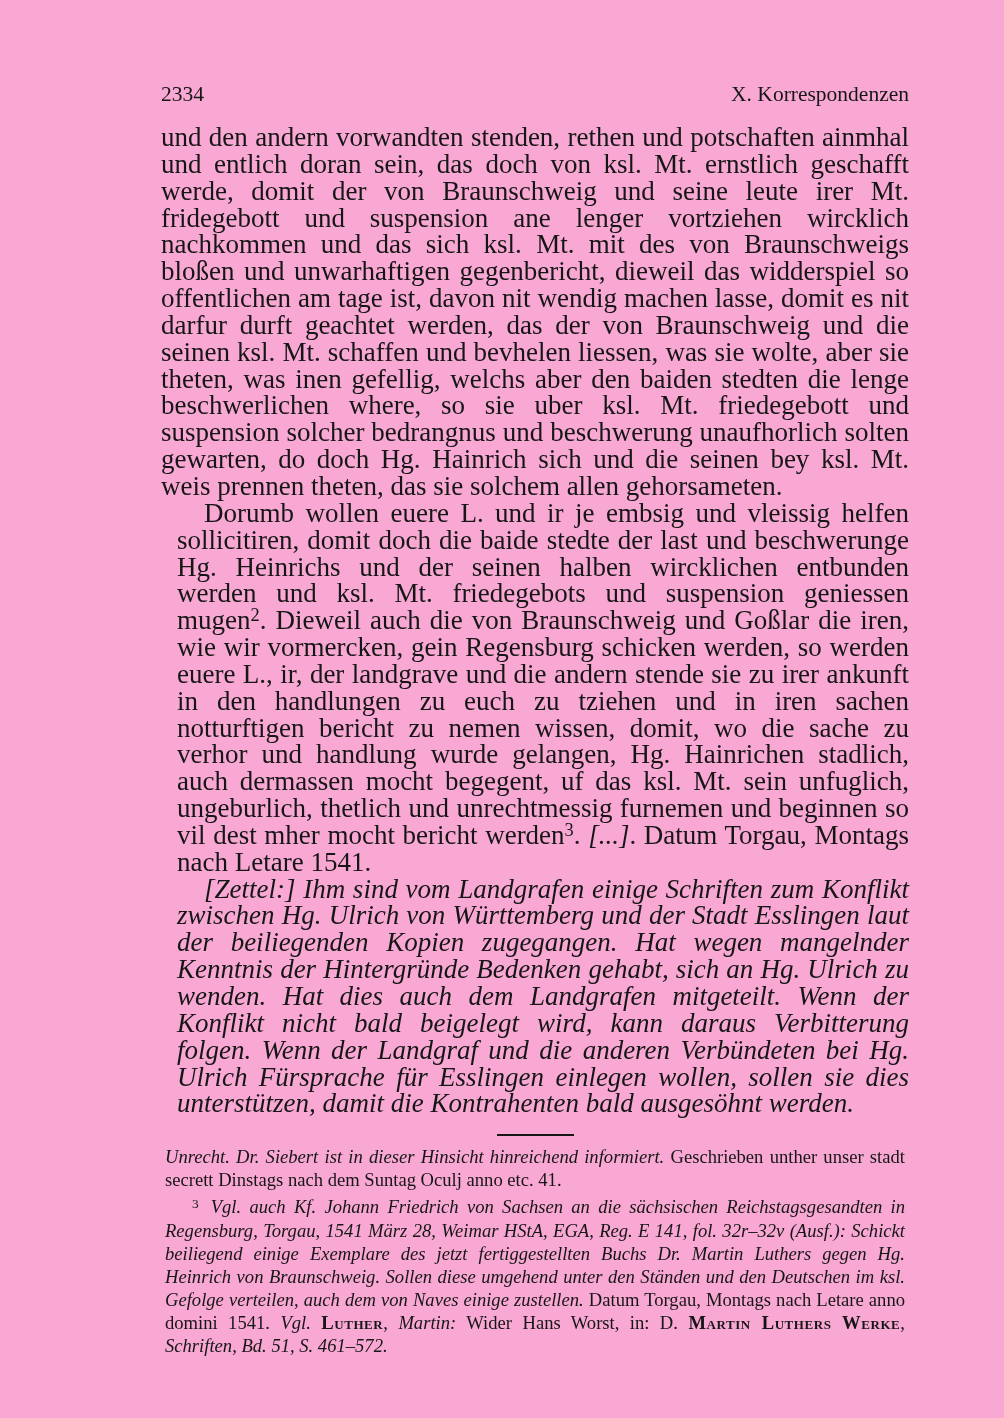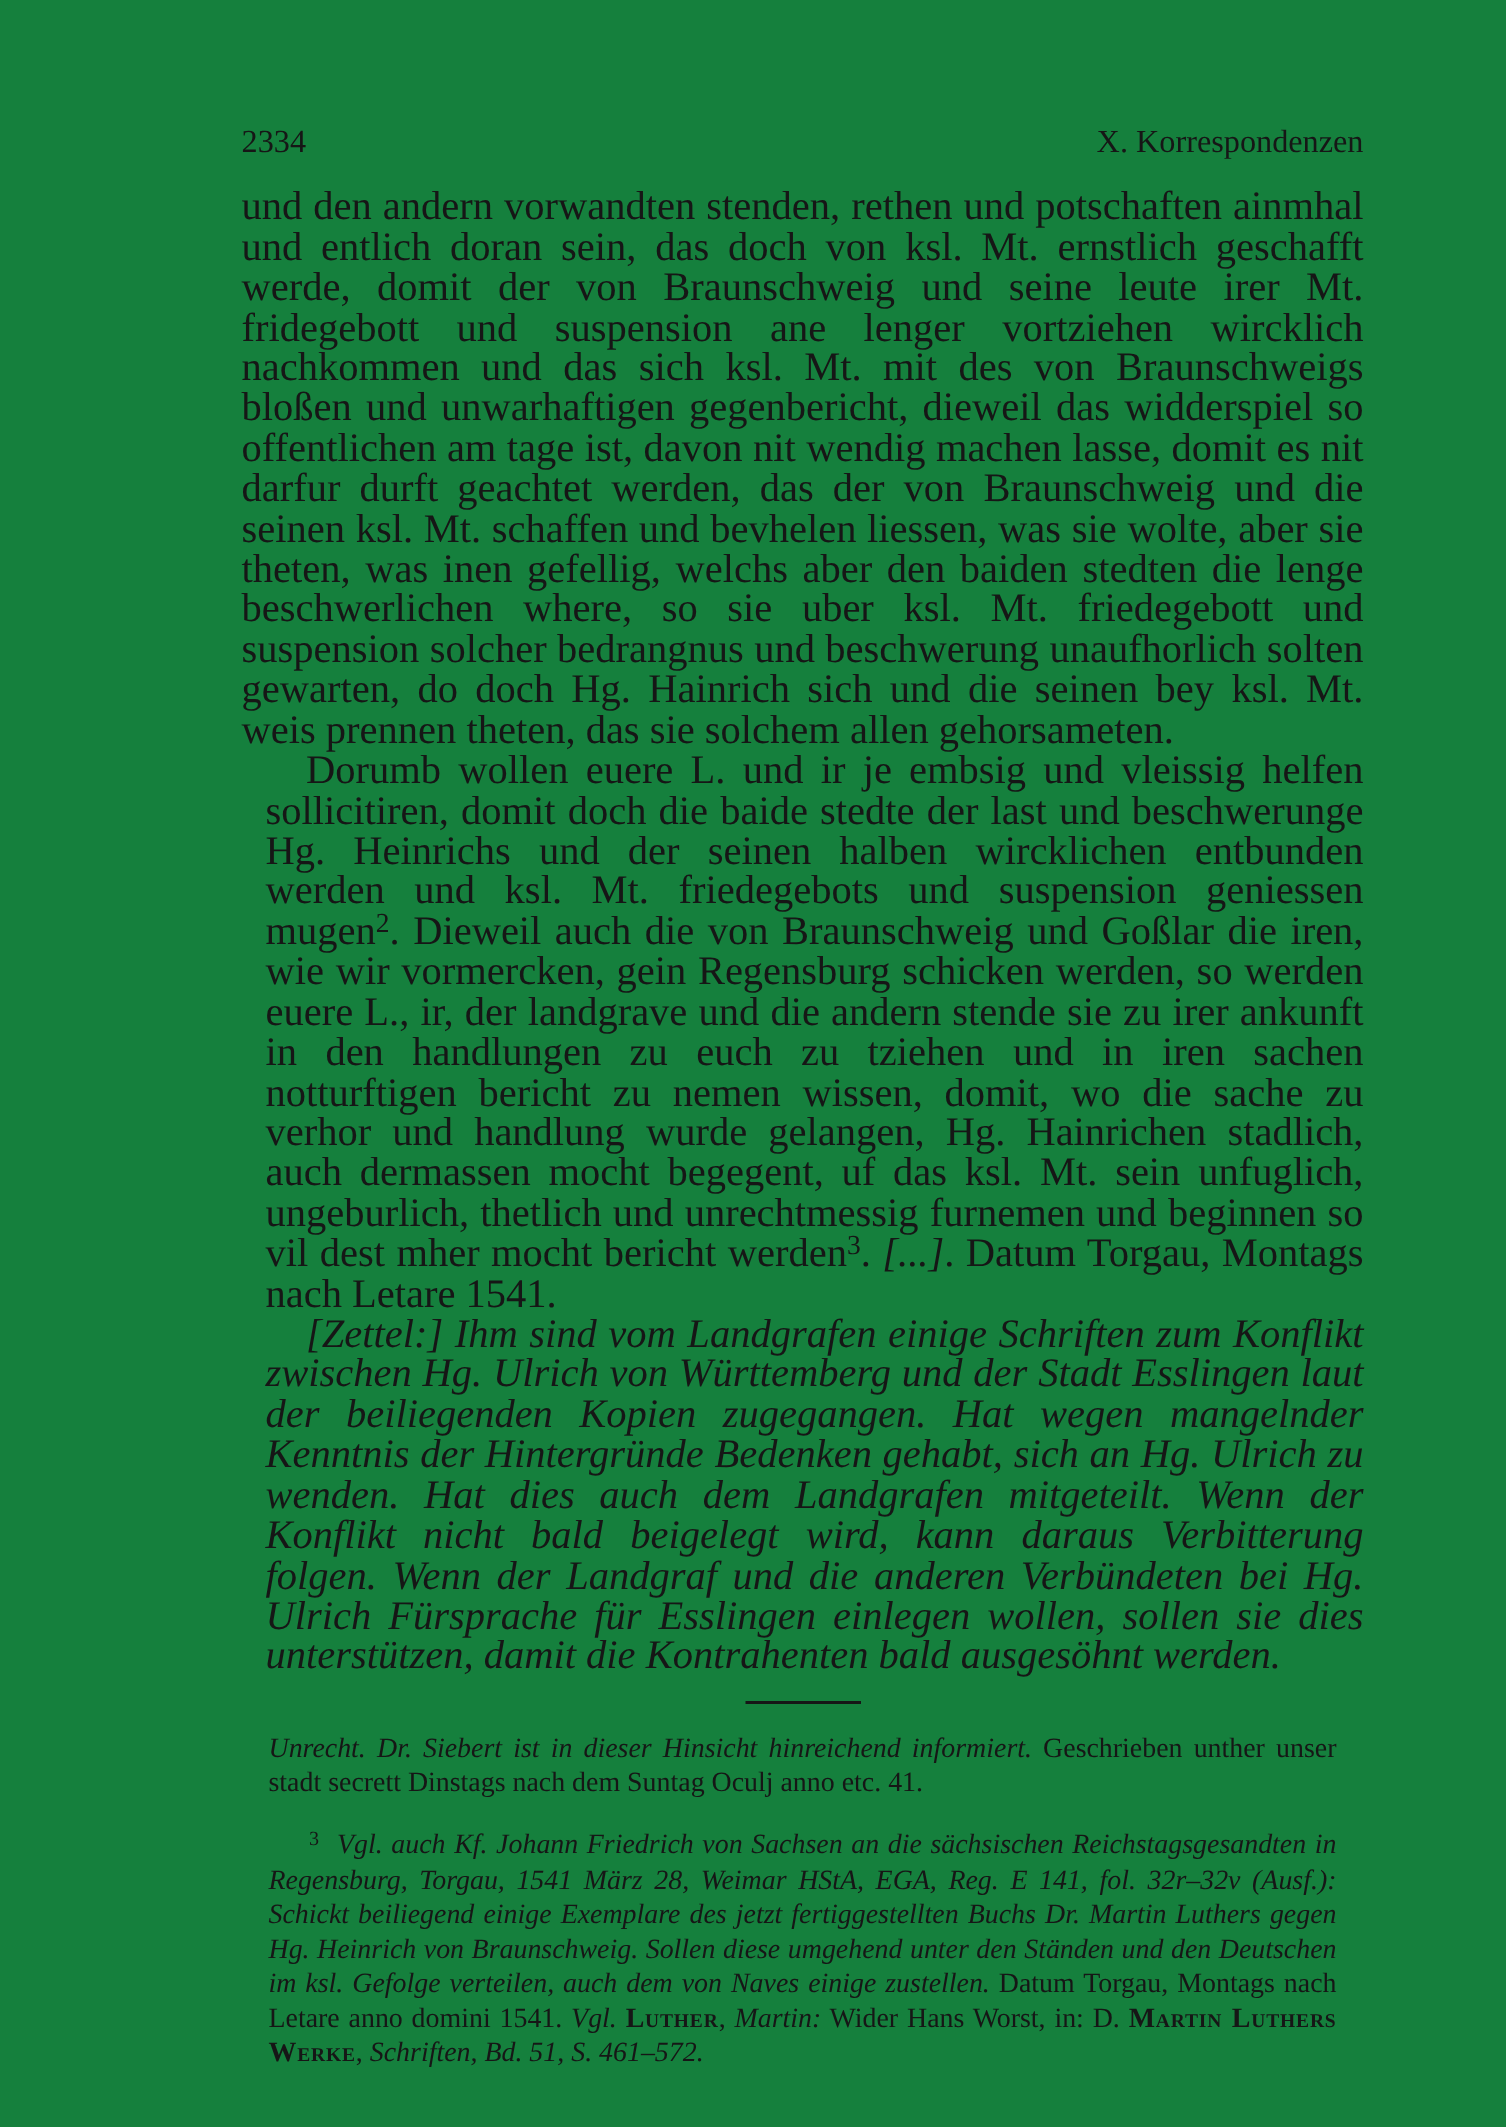--- a/index.html
+++ b/index.html
@@ -4,21 +4,21 @@
 <style>
   html, body {
     margin: 0;
     padding: 0;
     background: #e8e8e8;
   }
   .page {
     position: relative;
     width: 1004px;
     height: 1418px;
-    background: #15803d;
+    background: #f9a8d4;
     color: #161616;
     font-family: "Liberation Serif", "DejaVu Serif", serif;
     overflow: hidden;
   }
   .content {
     position: absolute;
     left: 161px;
     top: 80px;
     width: 748px;
   }
@@ -67,21 +67,21 @@
     border-top: 2px solid #161616;
   }
   .footnotes {
     margin-top: 9px;
     font-size: 18.6px;
     line-height: 23.1px;
     text-align: justify;
     hyphens: none;
   }
   .footnotes p {
-    margin: 18px;
+    margin: 4px;
     padding: 0;
   }
   .fn-indent {
     text-indent: 27px;
   }
   .fn-marker {
     font-size: 0.72em;
     vertical-align: 0.42em;
     line-height: 0;
     padding-right: 12px;

